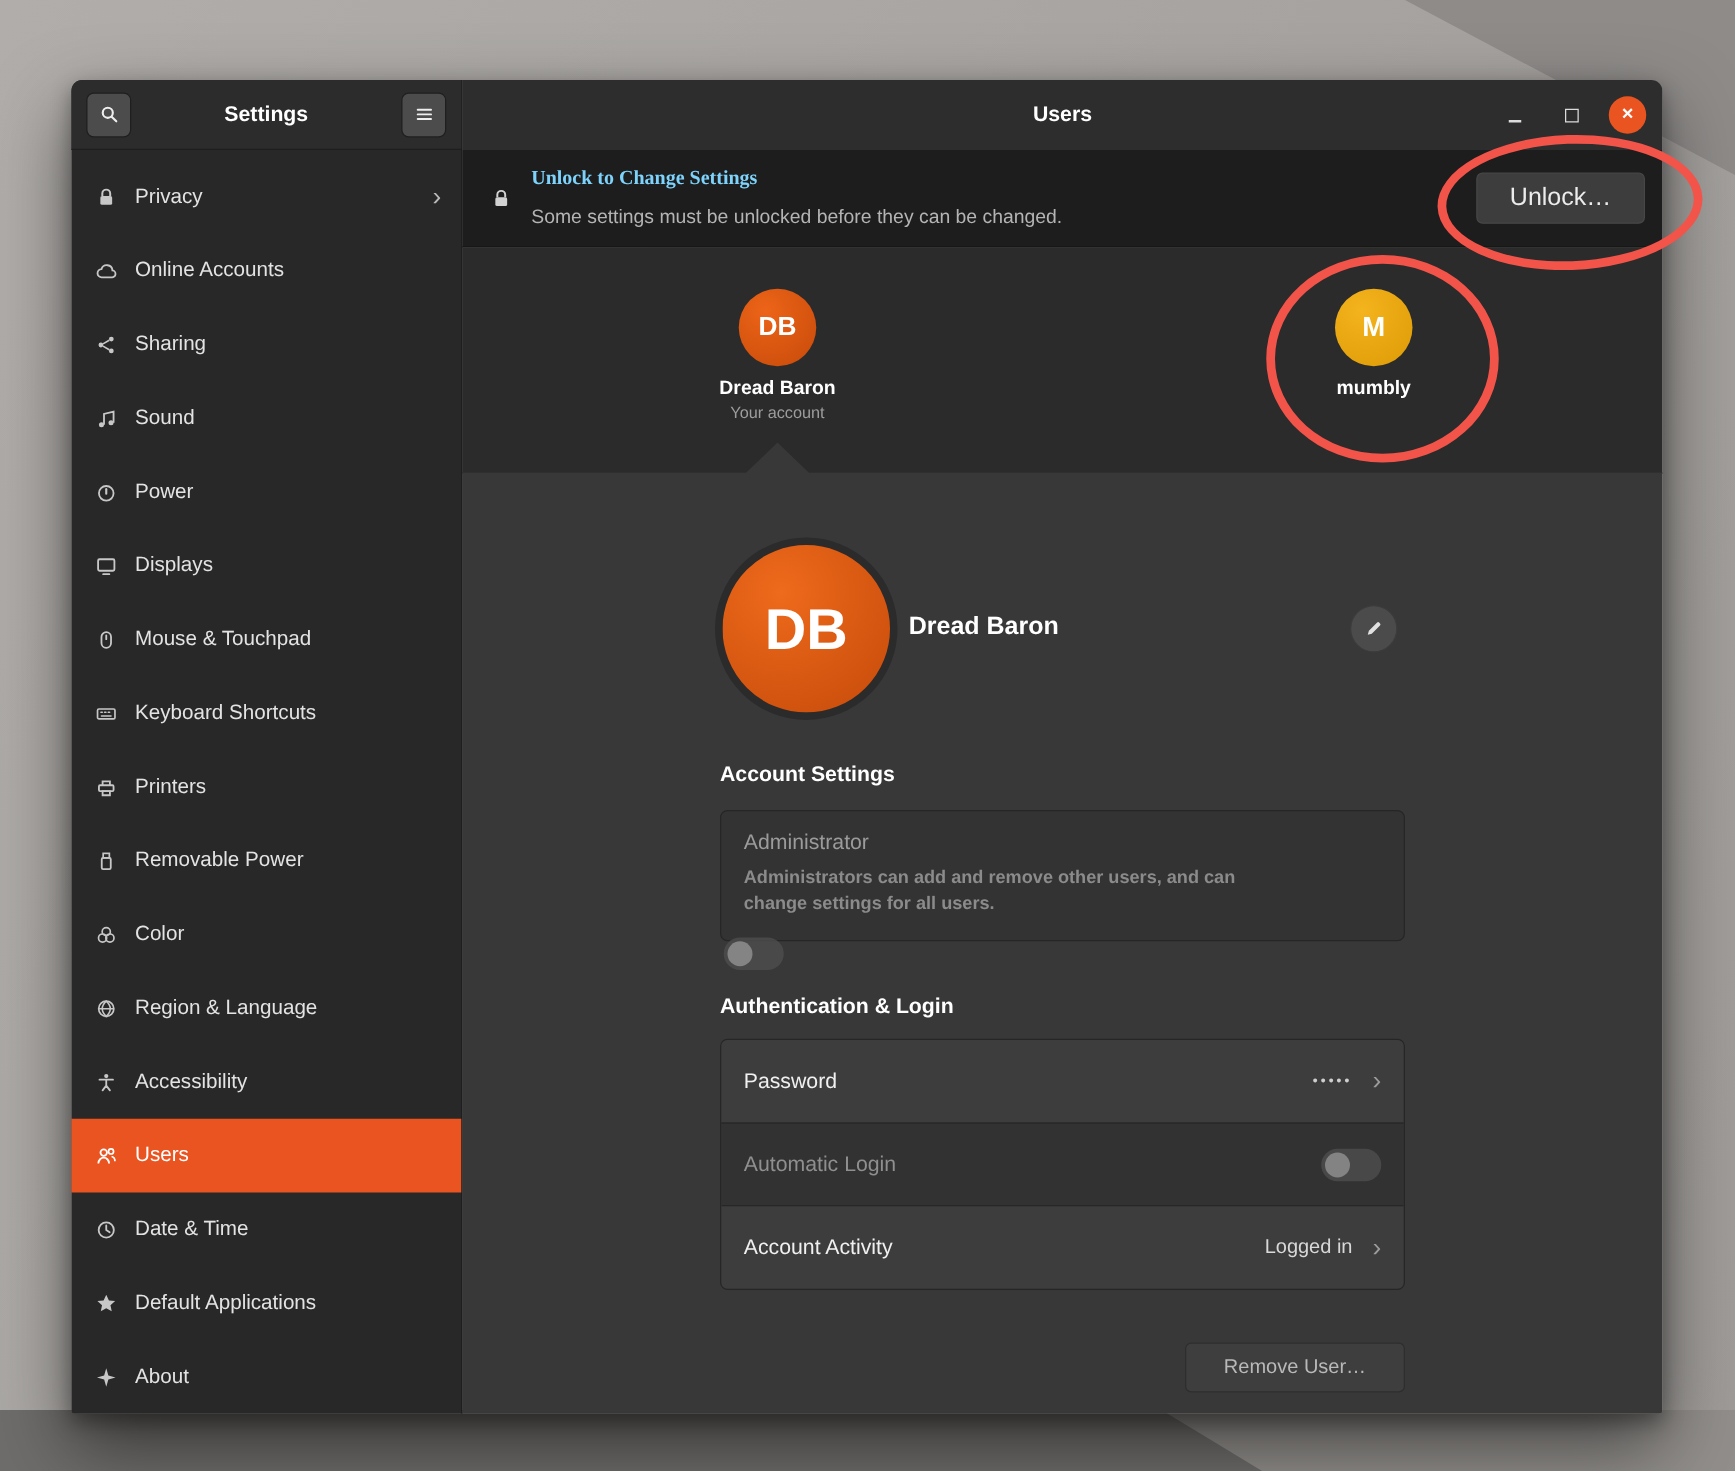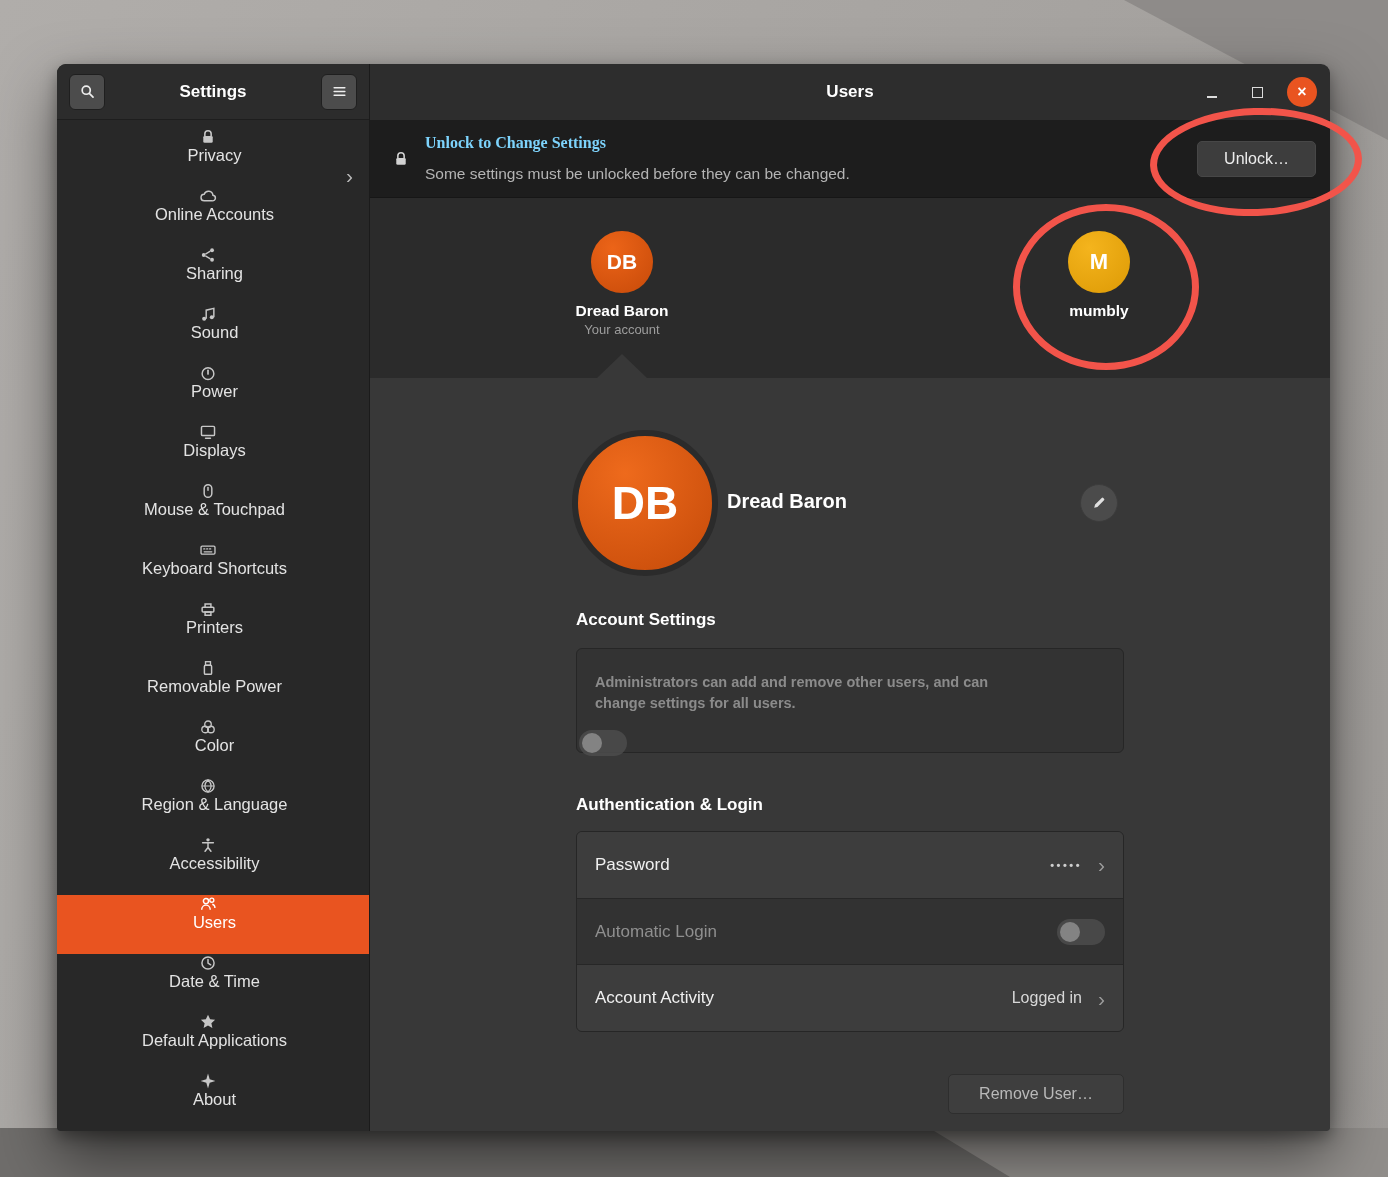--- a/index.html
+++ b/index.html
@@ -18,21 +18,21 @@
 
   
   .sidebar{position:absolute;left:0;top:0;width:313px;bottom:0;background:#282828;border-right:1px solid #1b1b1b;box-sizing:border-box;}
   .sidebar-header{position:absolute;left:0;top:0;right:0;height:56px;background:#2c2c2c;border-bottom:1px solid #1e1e1e;
     display:flex;align-items:center;justify-content:space-between;padding:0 12px;box-sizing:border-box;}
   .icon-btn{width:36px;height:36px;border-radius:6px;border:1px solid #1f1f1f;background:#4c4c4c;color:#eee;
     display:flex;align-items:center;justify-content:center;padding:0;cursor:pointer;}
   .icon-btn svg{width:17px;height:17px;}
   .sidebar-title{font-size:17px;font-weight:bold;color:#fff;}
   .sidebar-list{position:absolute;left:0;top:56px;right:0;bottom:0;padding-top:8px;}
-  .s-item{height:59px;display:flex;align-items:center;padding:0 16px 0 19px;color:#e3e3e3;font-size:16.5px;cursor:pointer;box-sizing:border-box;flex-direction:column;}
+  .s-item{height:59px;display:flex;align-items:center;padding:0 16px 0 19px;color:#e3e3e3;font-size:16.5px;cursor:pointer;box-sizing:border-box;}
   .s-item.selected{background:#E95420;color:#fff;}
   .s-icon{width:18px;height:18px;margin-right:14px;color:#c7c7c7;display:flex;flex:none;}
   .s-item.selected .s-icon{color:#fff;}
   .s-icon svg{width:18px;height:18px;}
   .s-chevron{margin-left:auto;color:#b9b9b9;font-size:21px;line-height:1;}
 
   
   .main{position:absolute;left:313px;top:0;right:0;bottom:0;}
   .headerbar{position:absolute;top:0;left:0;right:0;height:56px;background:#2d2d2d;
     display:flex;align-items:center;justify-content:center;}
@@ -44,21 +44,21 @@
   .max-glyph{width:9px;height:9px;border:1.6px solid #dcdcdc;display:block;}
   .wc.close{background:#E95420;color:#fff;font-size:16px;font-weight:bold;line-height:1;}
 
   .banner{position:absolute;top:56px;left:0;right:0;height:78px;background:#1d1d1d;border-bottom:1px solid #161616;
     display:flex;align-items:center;gap:15px;padding:0 14px 0 22px;box-sizing:border-box;}
   .banner-lock{width:18px;height:18px;color:#d2d2d2;flex:none;}
   .banner-lock svg{width:18px;height:18px;}
   .banner-title{font-weight:bold;font-size:16px;color:#7dd3fc;margin-bottom:13px;font-family:Liberation Serif, serif;}
   .banner-subtitle{font-size:15.5px;color:#b4b4b4;}
   .unlock-btn{margin-left:auto;background:#3d3d3d;color:#ececec;border:1px solid #474747;border-radius:5px;
-    font-size:16px;padding:8px 26px;font-family:inherit;cursor:pointer;}
+    font-size:20px;padding:8px 26px;font-family:inherit;cursor:pointer;}
 
   .carousel{position:absolute;top:134px;left:0;right:0;height:180px;background:#2b2b2b;border-bottom:1px solid #232323;}
   .user-card{position:absolute;top:33px;width:180px;display:flex;flex-direction:column;align-items:center;cursor:pointer;}
   .uc-db{left:162px;} .uc-m{left:639px;}
   .avatar{width:62px;height:62px;border-radius:50%;display:flex;align-items:center;justify-content:center;color:#fff;font-weight:bold;}
   .avatar.db{background:radial-gradient(circle at 35% 28%,#ec6418,#c74a09);font-size:21px;}
   .avatar.m{background:radial-gradient(circle at 35% 28%,#f4b41d,#dd9a05);font-size:22px;}
   .user-name{margin-top:9px;font-size:15.5px;font-weight:bold;color:#fff;}
   .user-sub{margin-top:2px;font-size:13px;color:#9d9d9d;}
   .notch{position:absolute;left:226px;bottom:-1px;width:0;height:0;
@@ -375,20 +375,21 @@
           <span style="display:flex;">
             <svg viewBox="0 0 16 16" width="16" height="16">
                 <path d="M3.2 12.8l.9-3.2 6.6-6.6a1.1 1.1 0 0 1 1.6 0l.7.7a1.1 1.1 0 0 1 0 1.6l-6.6 6.6-3.2.9z" fill="currentColor"></path>
               </svg>
           </span>
         </button>
 
         <div class="section-h h-account">Account Settings</div>
 
         <div class="card card-admin">
+          <div class="admin-label">Administrator</div>
           <div class="admin-desc">Administrators can add and remove other users, and can change settings for all users.</div>
           <span class="toggle admin-toggle"><span class="knob"></span></span>
         </div>
 
         <div class="section-h h-auth">Authentication &amp; Login</div>
 
         <div class="card card-auth">
           <div class="row enabled">
             <span class="row-label">Password</span>
             <span class="row-right">

